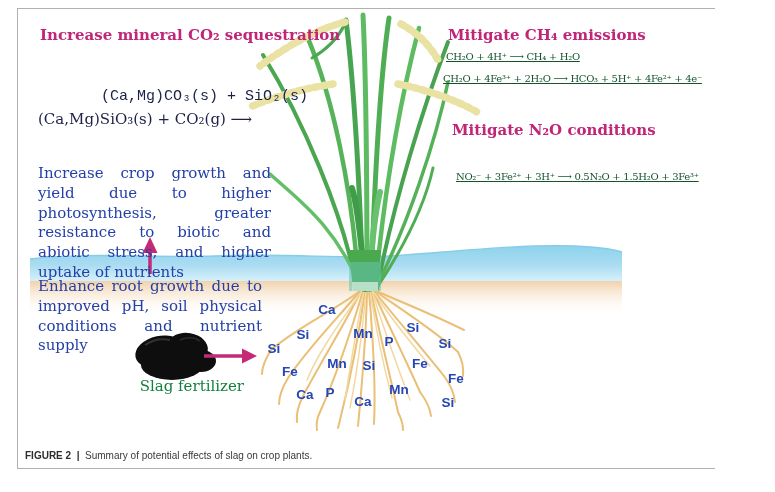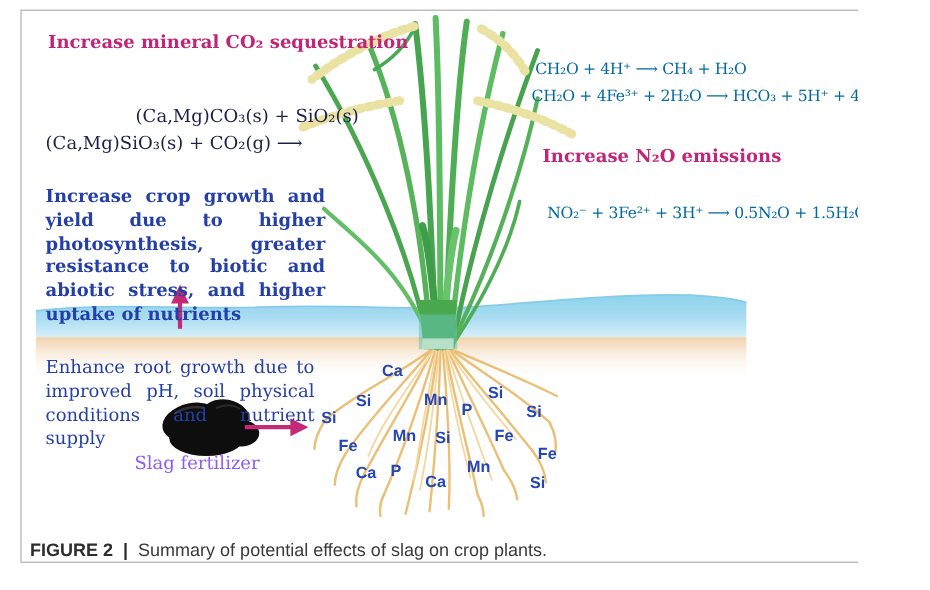--- a/index.html
+++ b/index.html
@@ -4,29 +4,29 @@
 <style>
   html,body{margin:0;padding:0;background:#fff;}
   .page{position:relative;width:715px;height:492px;background:#fff;overflow:hidden;
         font-family:"DejaVu Serif","DejaVu Sans",serif;}
   .figure-box{position:absolute;left:17px;top:8px;width:737px;height:461px;
               border:1px solid #b0b0b0;background:#fff;box-sizing:border-box;}
   .art{position:absolute;left:0;top:0;width:775px;height:492px;}
   .txt{position:absolute;white-space:nowrap;}
   .heading{color:#c02577;font-weight:600;font-size:15px;}
   .eq{color:#1c2147;font-size:15px;}
-  .eq-sm{color:#0369a1;font-size:13px;letter-spacing:-0.3px;}
+  .eq-sm{color:#14532d;font-size:10px;letter-spacing:-0.3px;text-decoration:underline;}
   .bluepar{position:absolute;color:#2440a8;font-size:15px;line-height:1.32;
            text-align:justify;}
-  .slag-label{position:absolute;color:#8b5cf6;font-size:15px;text-align:left;}
+  .slag-label{position:absolute;color:#15803d;font-size:15px;text-align:right;}
   .root-el{position:absolute;transform:translate(-50%,-50%);
            font-family:Liberation Sans, sans-serif;font-weight:600;font-size:13.5px;color:#2546b4;}
   .caption{position:absolute;left:25px;top:450px;
            font-family:"Liberation Sans","DejaVu Sans",sans-serif;
-           font-size:15px;color:#3a3a3a;white-space:nowrap;}
+           font-size:10px;color:#3a3a3a;white-space:nowrap;}
   .caption b{font-weight:700;color:#2d2d2d;}
 </style>
 </head>
 <body>
 
 <div class="page">
 
   <div class="figure-box"></div>
 
   <svg class="art" viewBox="0 0 775 492">
@@ -126,30 +126,31 @@
       </g>
       <g>
         <line x1="204" y1="356" x2="243" y2="356" stroke-width="3.5"></line>
         <polygon points="242,348.5 242,363.5 257,356" stroke="none"></polygon>
       </g>
     </g>
   </svg>
 
   <div class="txt heading" style="left:40px;top:26px;">Increase mineral CO₂ sequestration</div>
   <div class="txt eq" style="left:38px;top:62px;margin-top:48px;">(Ca,Mg)SiO₃(s) + CO₂(g) ⟶</div>
-  <div class="txt eq" style="left:113px;top:88px;">(Ca,Mg)CO₃(s) + SiO₂(s)</div>
+  <div class="txt eq" style="left:101px;top:88px;font-family:Liberation Mono, monospace;">(Ca,Mg)CO₃(s) + SiO₂(s)</div>
 
+  <div class="txt heading" style="left:448px;top:26px;">Mitigate CH₄ emissions</div>
   <div class="txt eq-sm" style="left:446px;top:51px;">CH₂O + 4H⁺ ⟶ CH₄ + H₂O</div>
   <div class="txt eq-sm" style="left:443px;top:73px;">CH₂O + 4Fe³⁺ + 2H₂O ⟶ HCO₃ + 5H⁺ + 4Fe²⁺ + 4e⁻</div>
 
-  <div class="txt heading" style="left:452px;top:121px;">Increase N₂O emissions</div>
+  <div class="txt heading" style="left:452px;top:121px;">Mitigate N₂O conditions</div>
   <div class="txt eq-sm" style="left:456px;top:171px;">NO₂⁻ + 3Fe²⁺ + 3H⁺ ⟶ 0.5N₂O + 1.5H₂O + 3Fe³⁺</div>
 
-  <div class="bluepar" style="left:38px;top:154px;width:233px;font-weight:bold;">Increase crop growth and yield due to higher photosynthesis, greater resistance to biotic and abiotic stress, and higher uptake of nutrients</div>
-  <div class="bluepar" style="left:38px;top:277px;width:224px;margin-top:20px;">Enhance root growth due to improved pH, soil physical conditions and nutrient supply</div>
+  <div class="bluepar" style="left:38px;top:164px;width:233px;">Increase crop growth and yield due to higher photosynthesis, greater resistance to biotic and abiotic stress, and higher uptake of nutrients</div>
+  <div class="bluepar" style="left:38px;top:277px;width:224px;">Enhance root growth due to improved pH, soil physical conditions and nutrient supply</div>
 
   <div class="slag-label" style="left:112px;top:377px;width:132px;">Slag fertilizer</div>
 
   <div id="root-labels">
       <span class="root-el" style="left: 327px; top: 309px;">Ca</span>
       <span class="root-el" style="left: 303px; top: 334px;">Si</span>
       <span class="root-el" style="left: 274px; top: 348px;">Si</span>
       <span class="root-el" style="left: 363px; top: 333px;">Mn</span>
       <span class="root-el" style="left: 389px; top: 341px;">P</span>
       <span class="root-el" style="left: 413px; top: 327px;">Si</span>

